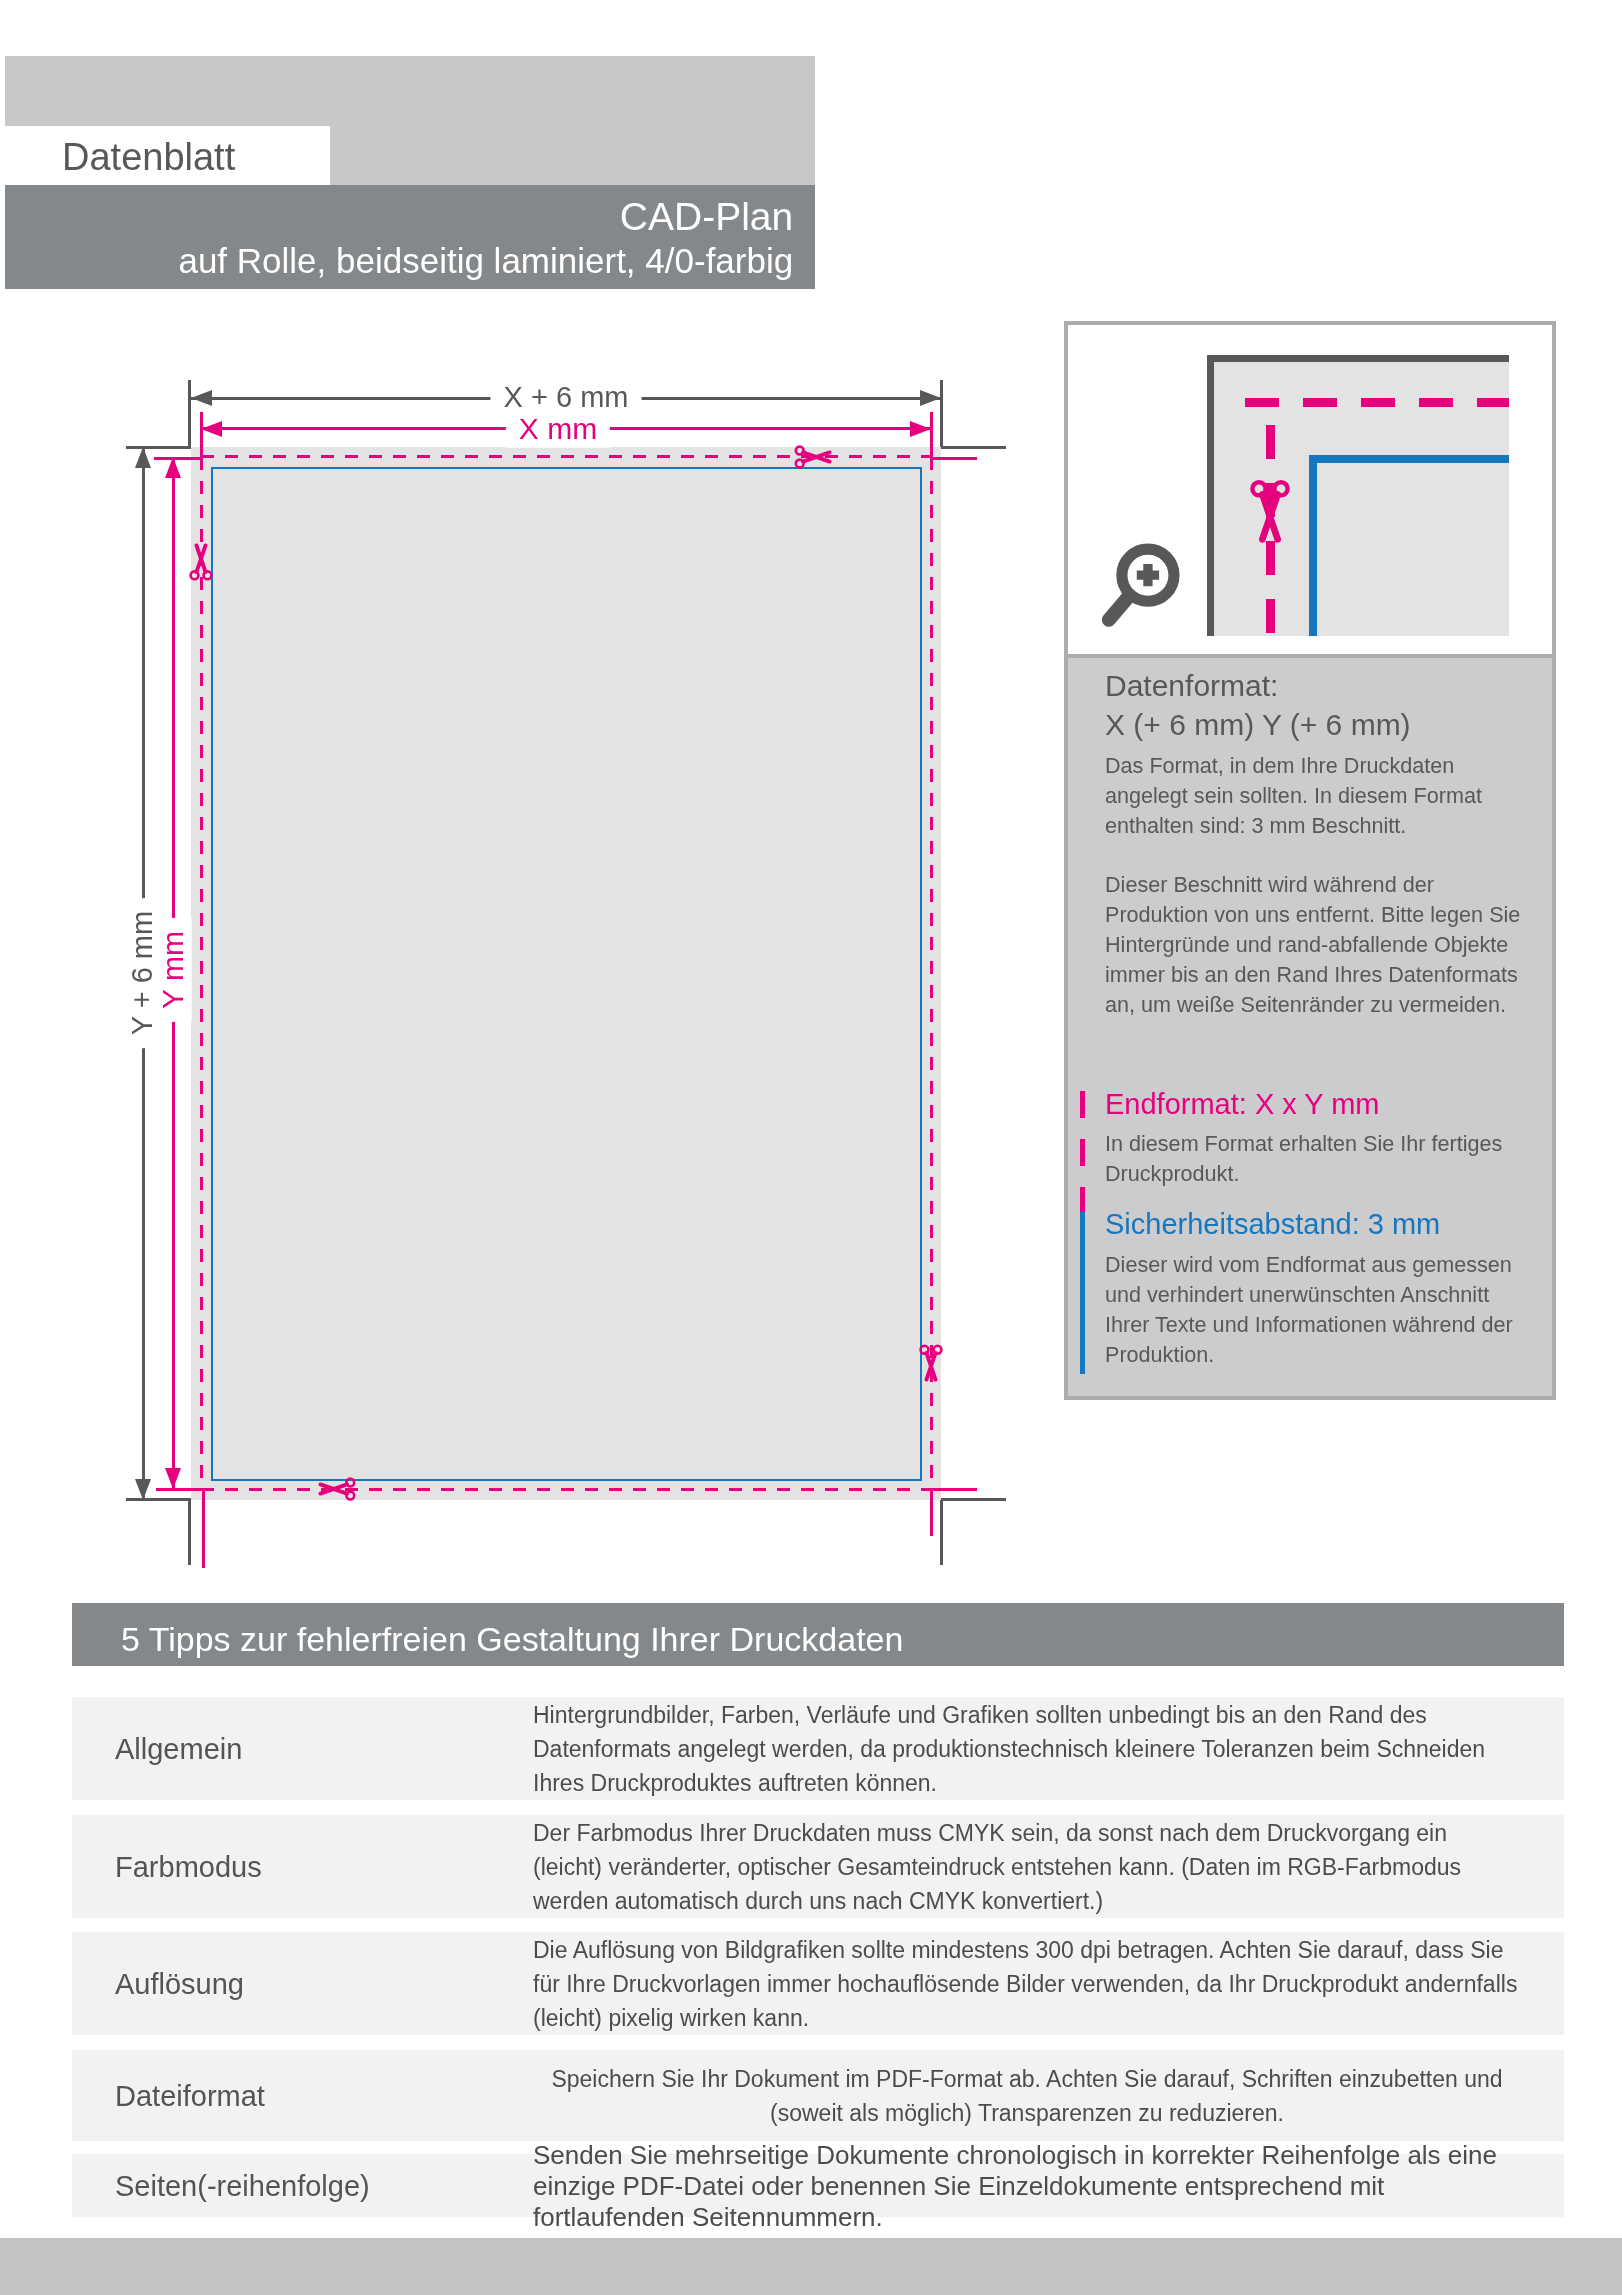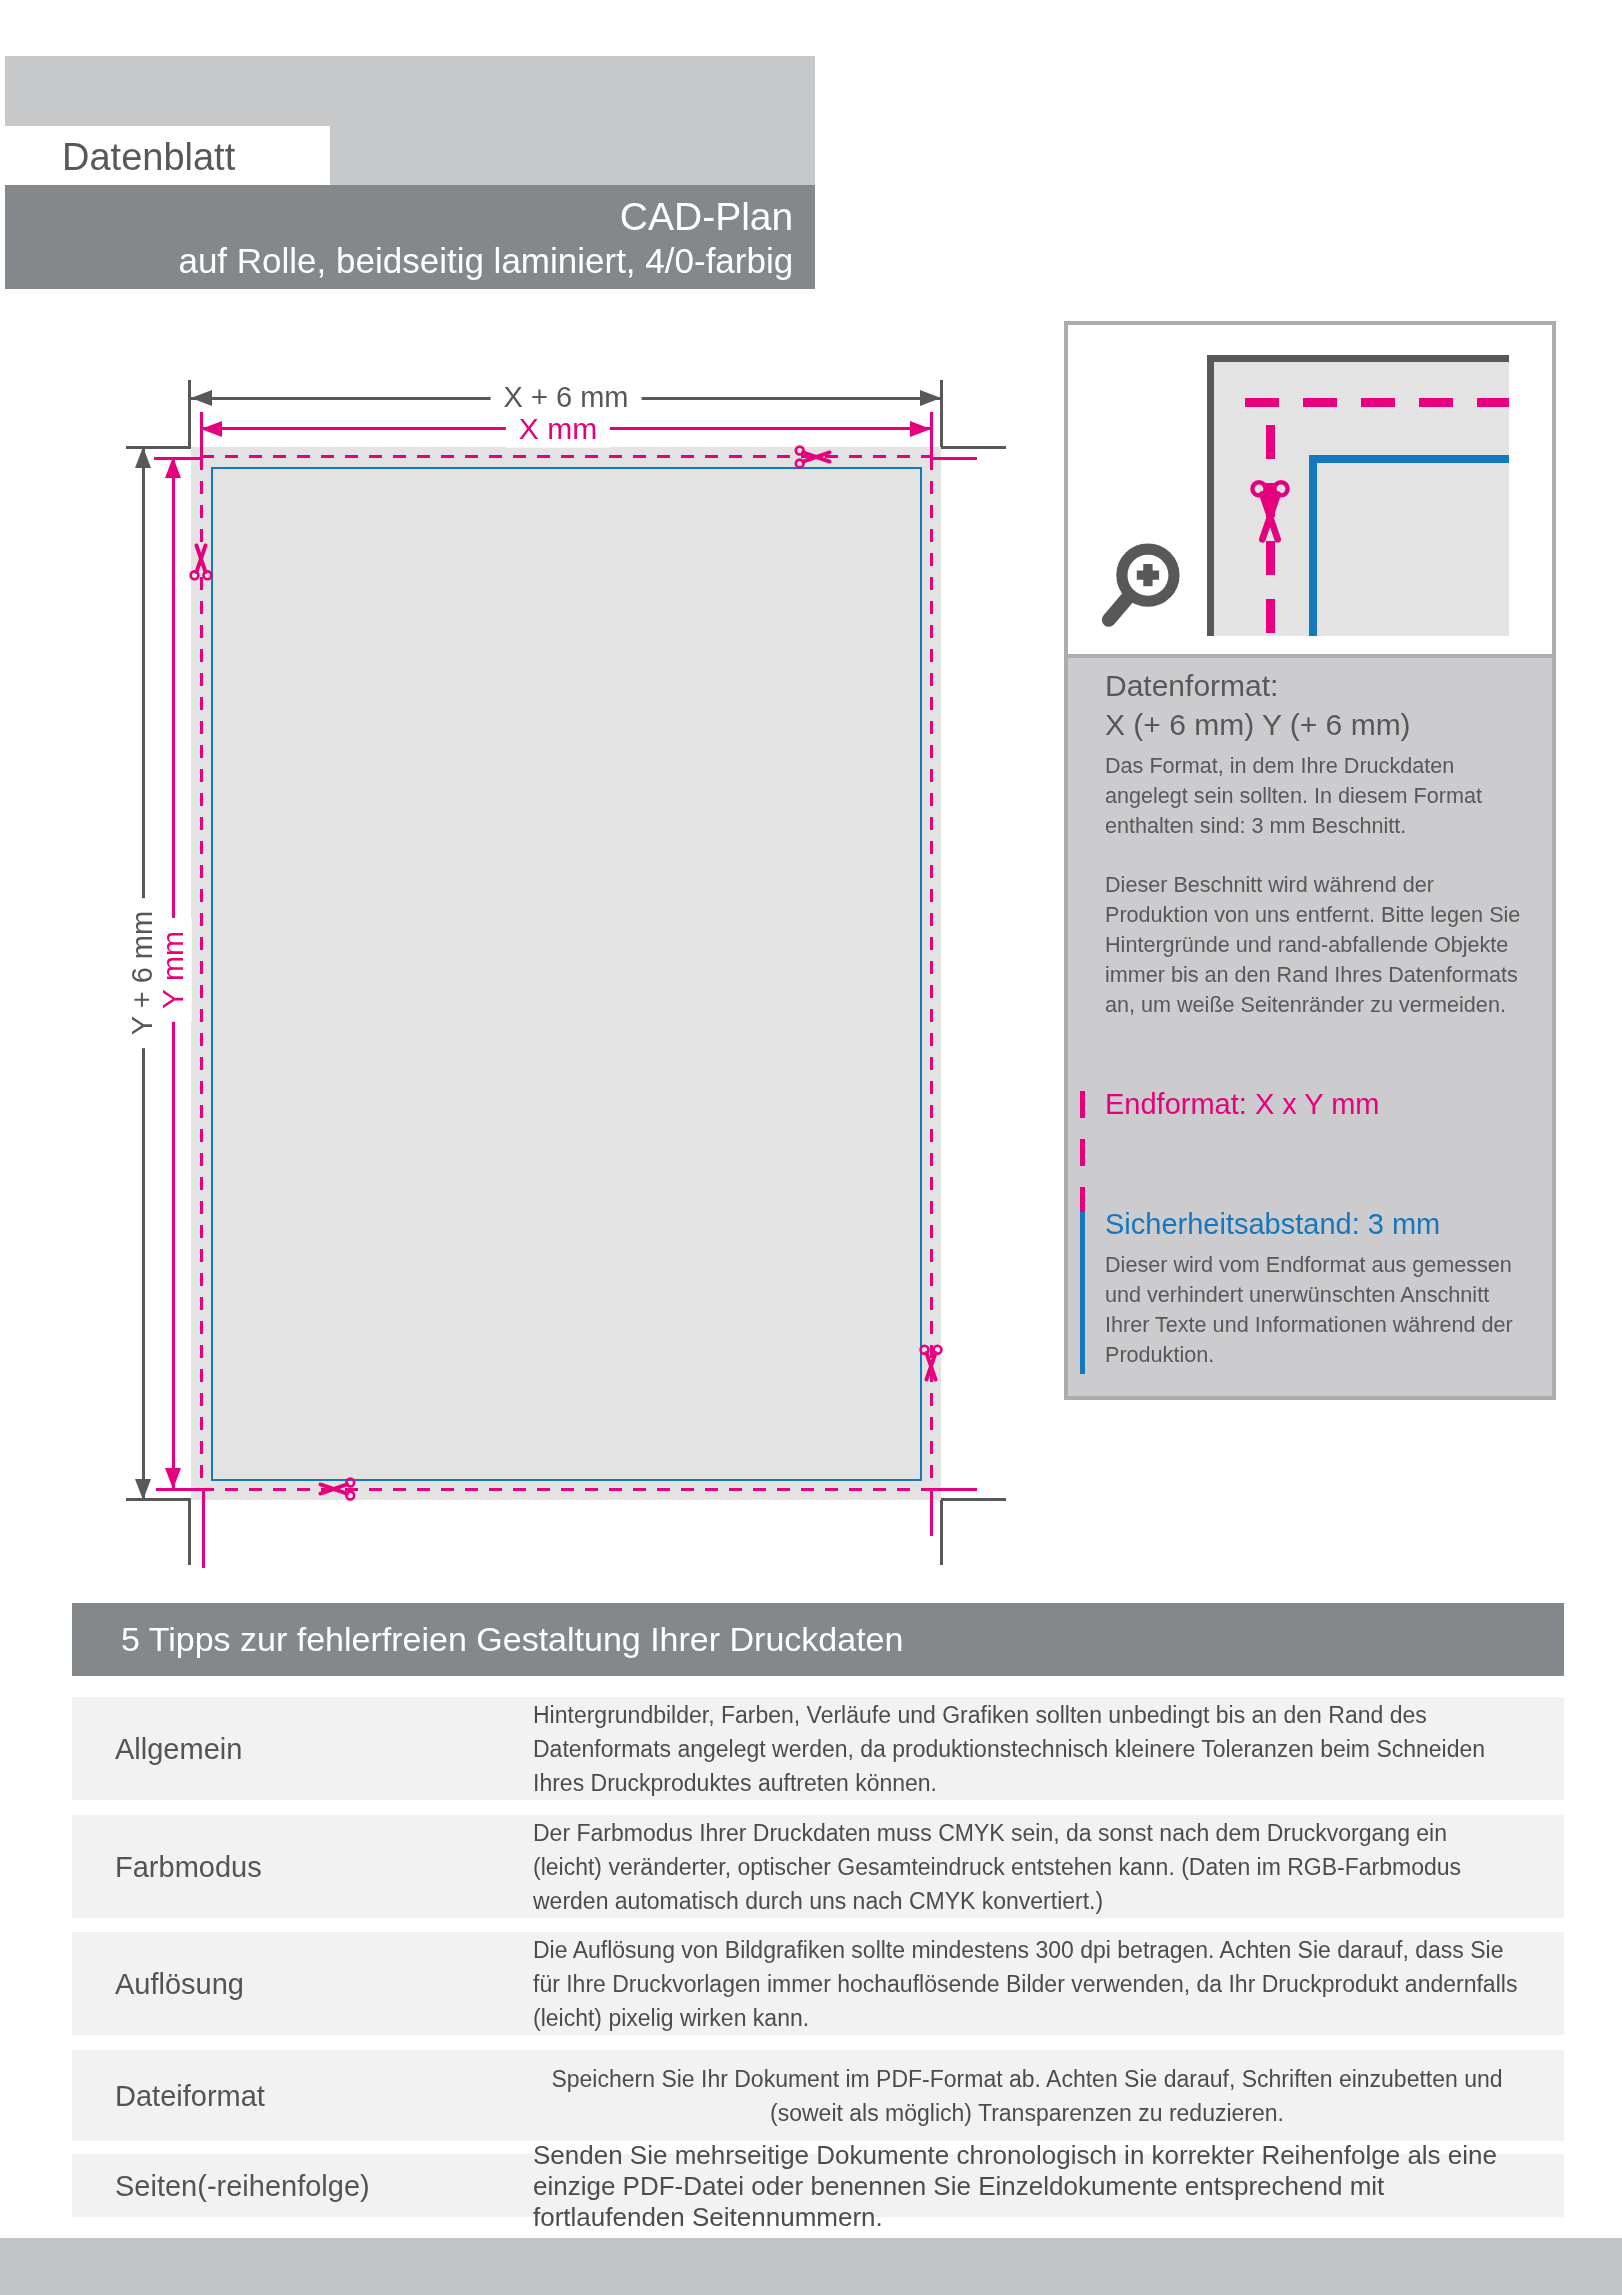--- a/index.html
+++ b/index.html
@@ -165,26 +165,27 @@
 
   <div class="abs" style="left:1064px;top:654px;width:492px;height:746px;border:4.6px solid var(--boxborder);background:var(--panel);"></div>
 
   <div class="abs panel-h1" style="left:1105px;top:669px;">Datenformat:</div>
   <div class="abs panel-h1" style="left:1105px;top:708px;">X (+ 6 mm) Y (+ 6 mm)</div>
   <div class="abs panel-p" style="left:1105px;top:751px;width:424px;">Das Format, in dem Ihre Druckdaten angelegt sein sollten. In diesem Format enthalten sind: 3 mm Beschnitt.</div>
   <div class="abs panel-p" style="left:1105px;top:870px;width:424px;">Dieser Beschnitt wird während der Produktion von uns entfernt. Bitte legen Sie Hintergründe und rand-abfallende Objekte immer bis an den Rand Ihres Datenformats an, um weiße Seitenränder zu vermeiden.</div>
 
   <div class="abs" style="left:1080px;top:1091px;width:4.6px;height:127px;background:repeating-linear-gradient(180deg,var(--magenta) 0 27.5px,transparent 27.5px 48px);"></div>
   <div class="abs" style="left:1105px;top:1088px;font-size:29px;color:var(--magenta);">Endformat: X x Y mm</div>
+  <div class="abs panel-p" style="left:1105px;top:1129px;width:424px;">In diesem Format erhalten Sie Ihr fertiges Druckprodukt.</div>
 
   <div class="abs" style="left:1080px;top:1212px;width:4.6px;height:162px;background:var(--blue);"></div>
   <div class="abs" style="left:1105px;top:1208px;font-size:29px;color:var(--blue);">Sicherheitsabstand: 3 mm</div>
   <div class="abs panel-p" style="left:1105px;top:1250px;width:429px;">Dieser wird vom Endformat aus gemessen und verhindert unerwünschten Anschnitt Ihrer Texte und Informationen während der Produktion.</div>
 
-  <div class="abs" style="left:72px;top:1603px;width:1492px;height:73px;background:var(--band);">
+  <div class="abs" style="left:72px;top:1603px;width:1492px;height:63px;background:var(--band);">
     <div style="margin-left:49px;line-height:73px;font-size:34px;color:#ffffff;">5 Tipps zur fehlerfreien Gestaltung Ihrer Druckdaten</div>
   </div>
 
   <div class="abs tip-row" style="left:72px;top:1697px;width:1492px;height:103px;">
     <div class="abs tip-label" style="left:43px;top:50%;transform:translateY(-50%);">Allgemein</div>
     <div class="abs tip-text" style="left:461px;top:50%;transform:translateY(-50%);width:988px;">Hintergrundbilder, Farben, Verläufe und Grafiken sollten unbedingt bis an den Rand des Datenformats angelegt werden, da produktionstechnisch kleinere Toleranzen beim Schneiden Ihres Druckproduktes auftreten können.</div>
   </div>
 
   <div class="abs tip-row" style="left:72px;top:1815px;width:1492px;height:103px;">
     <div class="abs tip-label" style="left:43px;top:50%;transform:translateY(-50%);">Farbmodus</div>

